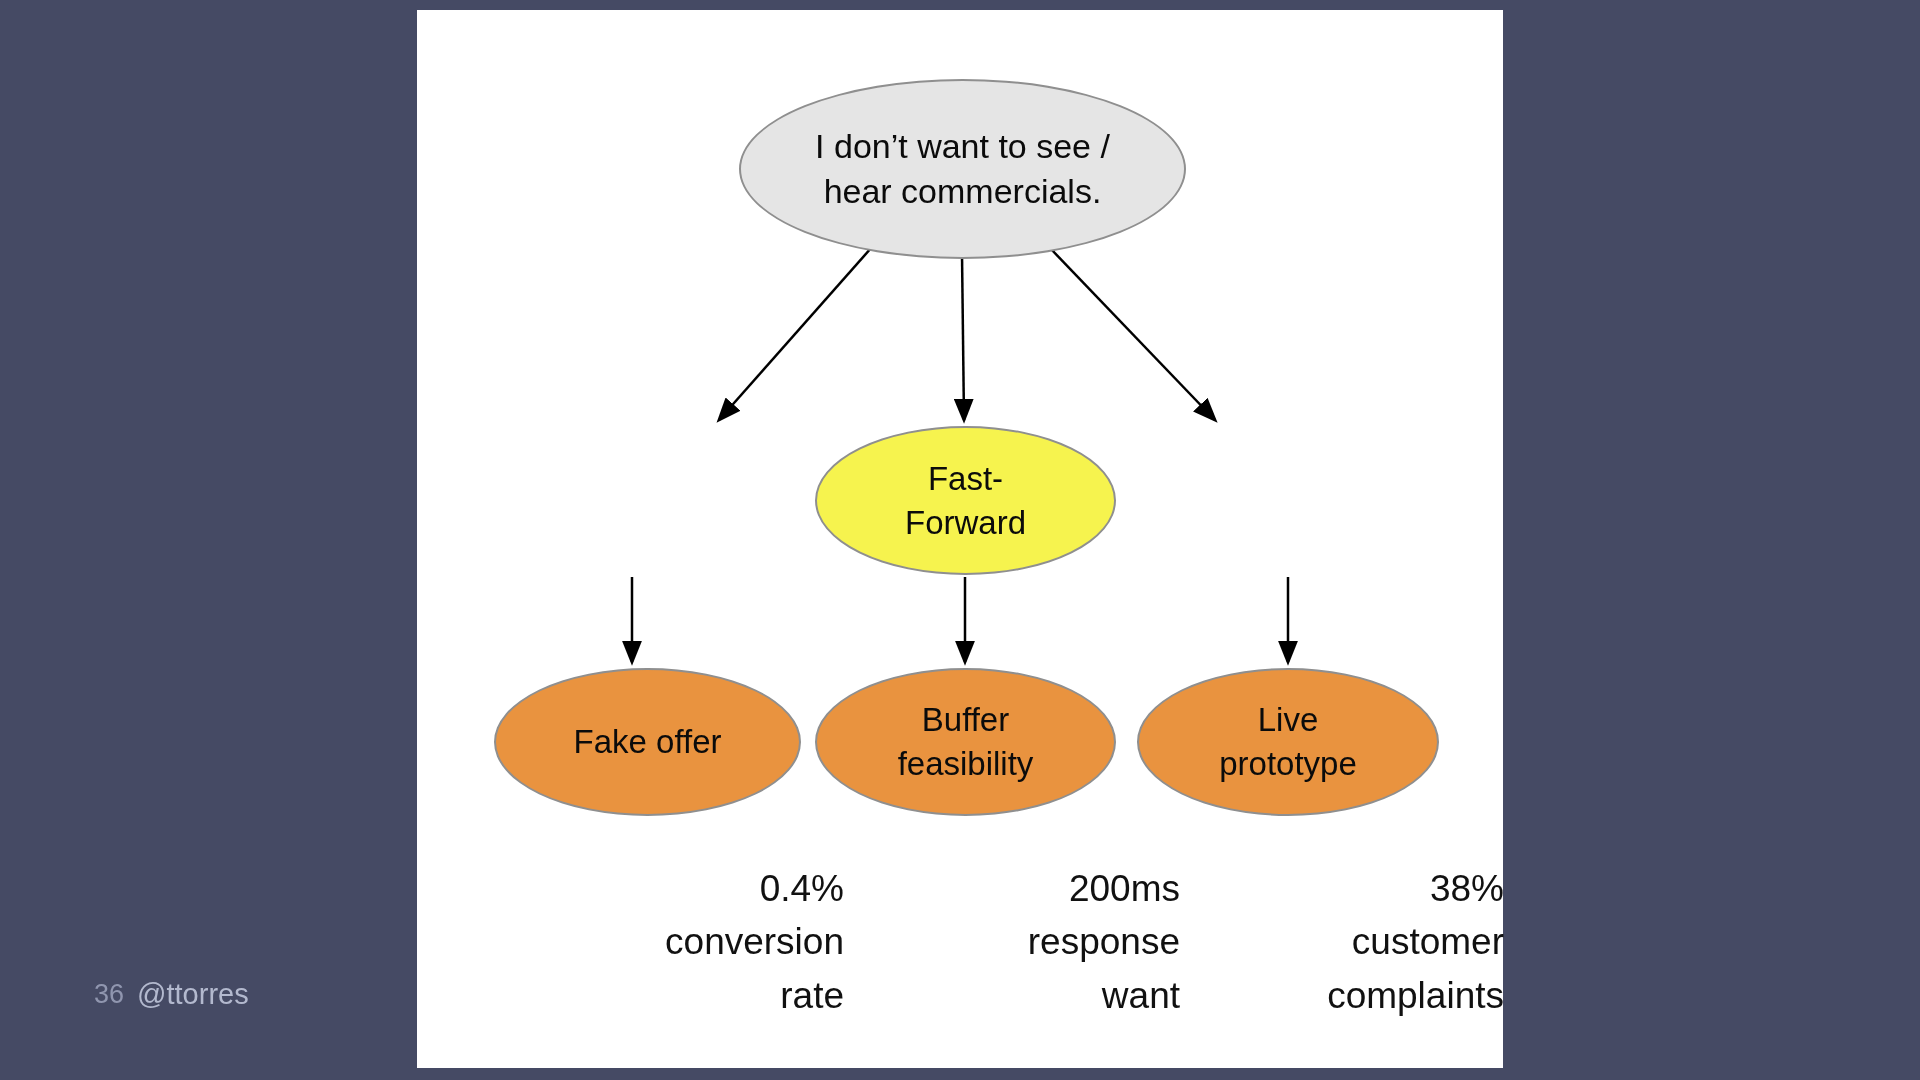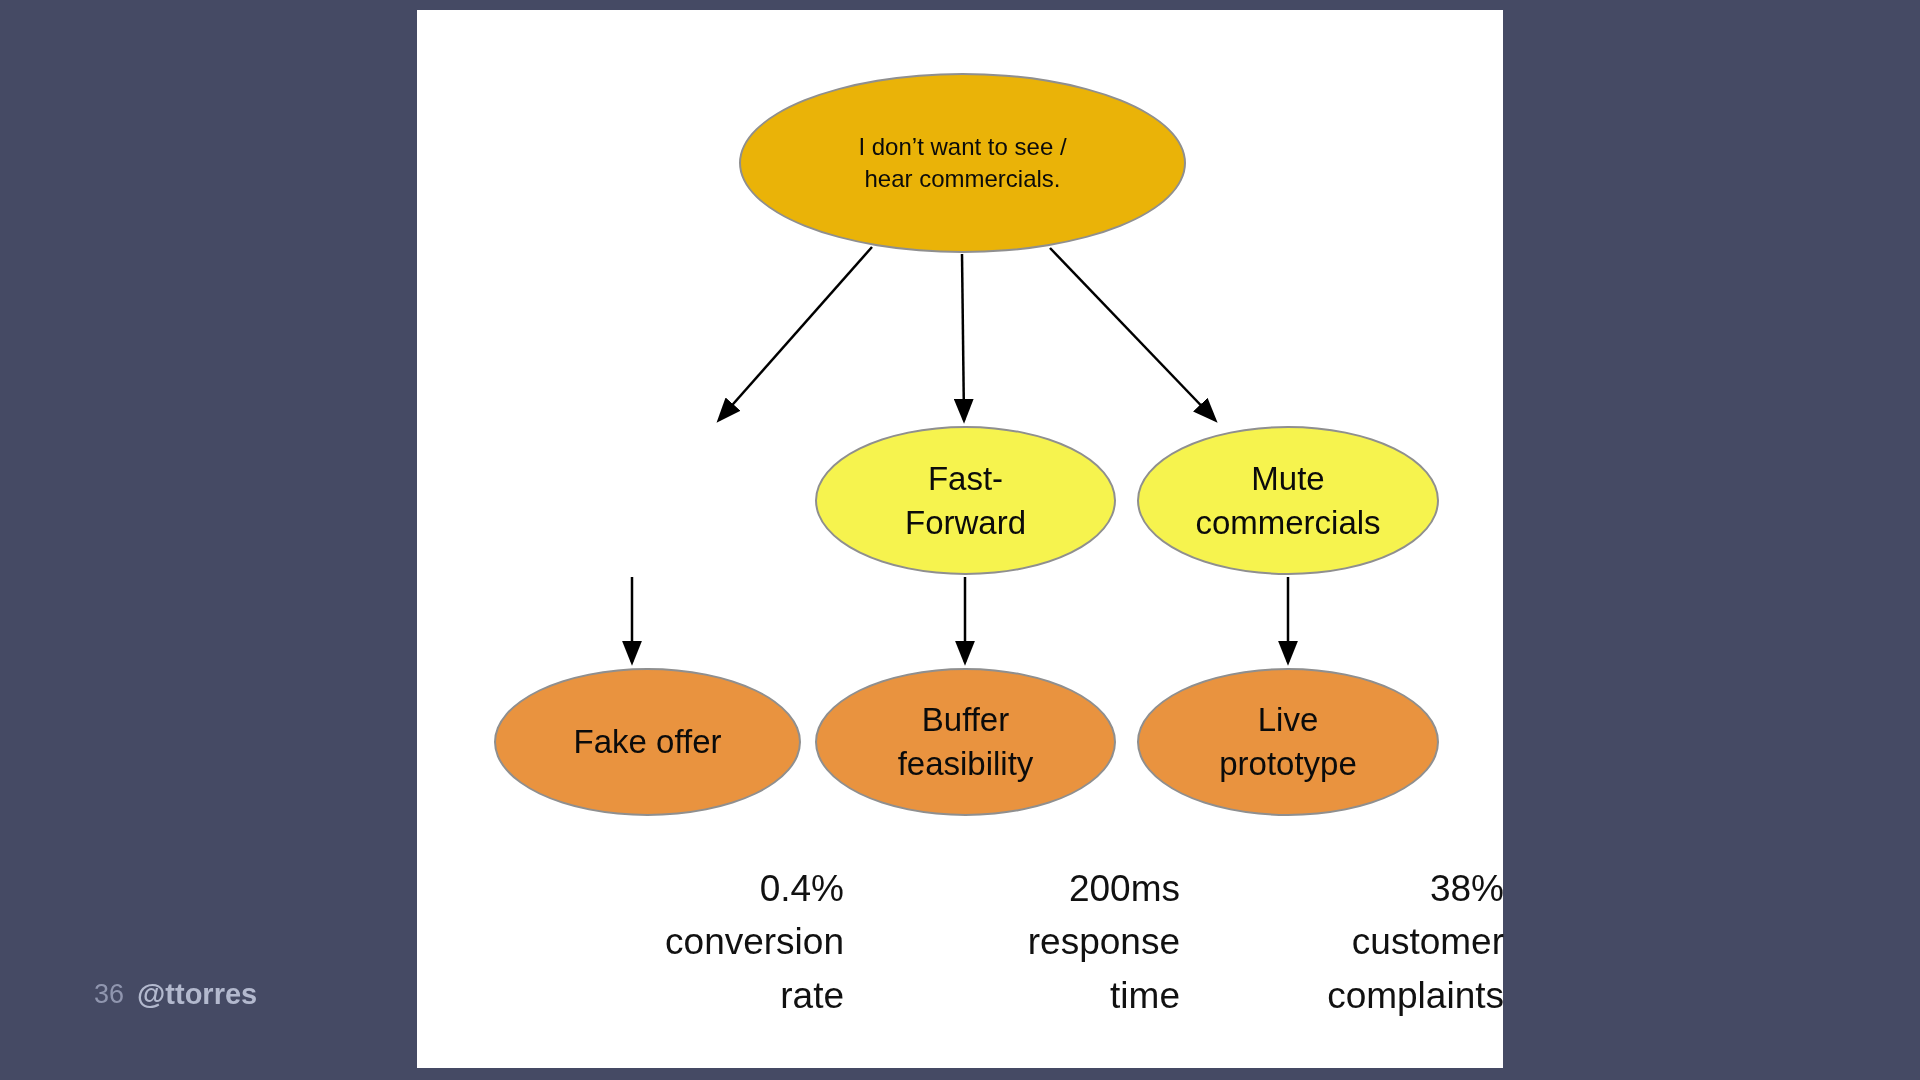--- a/index.html
+++ b/index.html
@@ -39,23 +39,23 @@
     text-align: center;
     border: 2px solid #8F8F8F;
     border-radius: 50%;
     color: #0B0B0B;
     font-size: 33px;
     line-height: 1.32;
     white-space: pre-line;
     box-sizing: border-box;
   }
   .node.opportunity {
-    left: 322px; top: 63px; width: 447px; height: 180px;
-    background: #eab308;
-    font-size: 24px;
+    left: 322px; top: 69px; width: 447px; height: 180px;
+    background: #e5e5e5;
+    font-size: 34px;
   }
   .node.solution { background: #F6F34E; }
   .node.experiment { background: #E9933F; }
   .sol-1 { left: 62px;  top: 416px; width: 307px; height: 149px; }
   .sol-2 { left: 398px; top: 416px; width: 301px; height: 149px; }
   .sol-3 { left: 720px; top: 416px; width: 302px; height: 149px; }
   .exp-1 { left: 77px;  top: 658px; width: 307px; height: 148px; }
   .exp-2 { left: 398px; top: 658px; width: 301px; height: 148px; }
   .exp-3 { left: 720px; top: 658px; width: 302px; height: 148px; }
   .metric {
@@ -80,21 +80,21 @@
     gap: 13px;
     margin-left: 41px;
   }
   .footer .page-num {
     color: #9096AF;
     font-size: 27px;
   }
   .footer .handle {
     color: #B3B9CE;
     font-size: 29px;
-    font-weight: bold;
+    font-weight: normal;
   }
 </style>
 </head>
 <body>
 
 <div class="stage">
 
   <div class="slide">
 
     <svg class="arrows" viewBox="0 0 1086 1058" xmlns="http://www.w3.org/2000/svg">
@@ -111,35 +111,33 @@
         <line x1="548" y1="567" x2="548" y2="652" marker-end="url(#ah)"></line>
         <line x1="871" y1="567" x2="871" y2="652" marker-end="url(#ah)"></line>
       </g>
     </svg>
 
     <div class="node opportunity">I don’t want to see /
 hear commercials.</div>
 
     <div class="node solution sol-2">Fast-
 Forward</div>
-    <div class="node solution sol-3">Mute
-commercials</div>
 
     <div class="node experiment exp-1">Fake offer</div>
     <div class="node experiment exp-2">Buffer
 feasibility</div>
     <div class="node experiment exp-3">Live
 prototype</div>
 
     <div class="metric metric-1">0.4%
 conversion
 rate</div>
     <div class="metric metric-2">200ms
 response
-time</div>
+want</div>
     <div class="metric metric-3">38%
 customer
 complaints</div>
 
   </div>
 
   <div class="footer">
     <span class="page-num">36</span>
     <span class="handle">@ttorres</span>
   </div>

